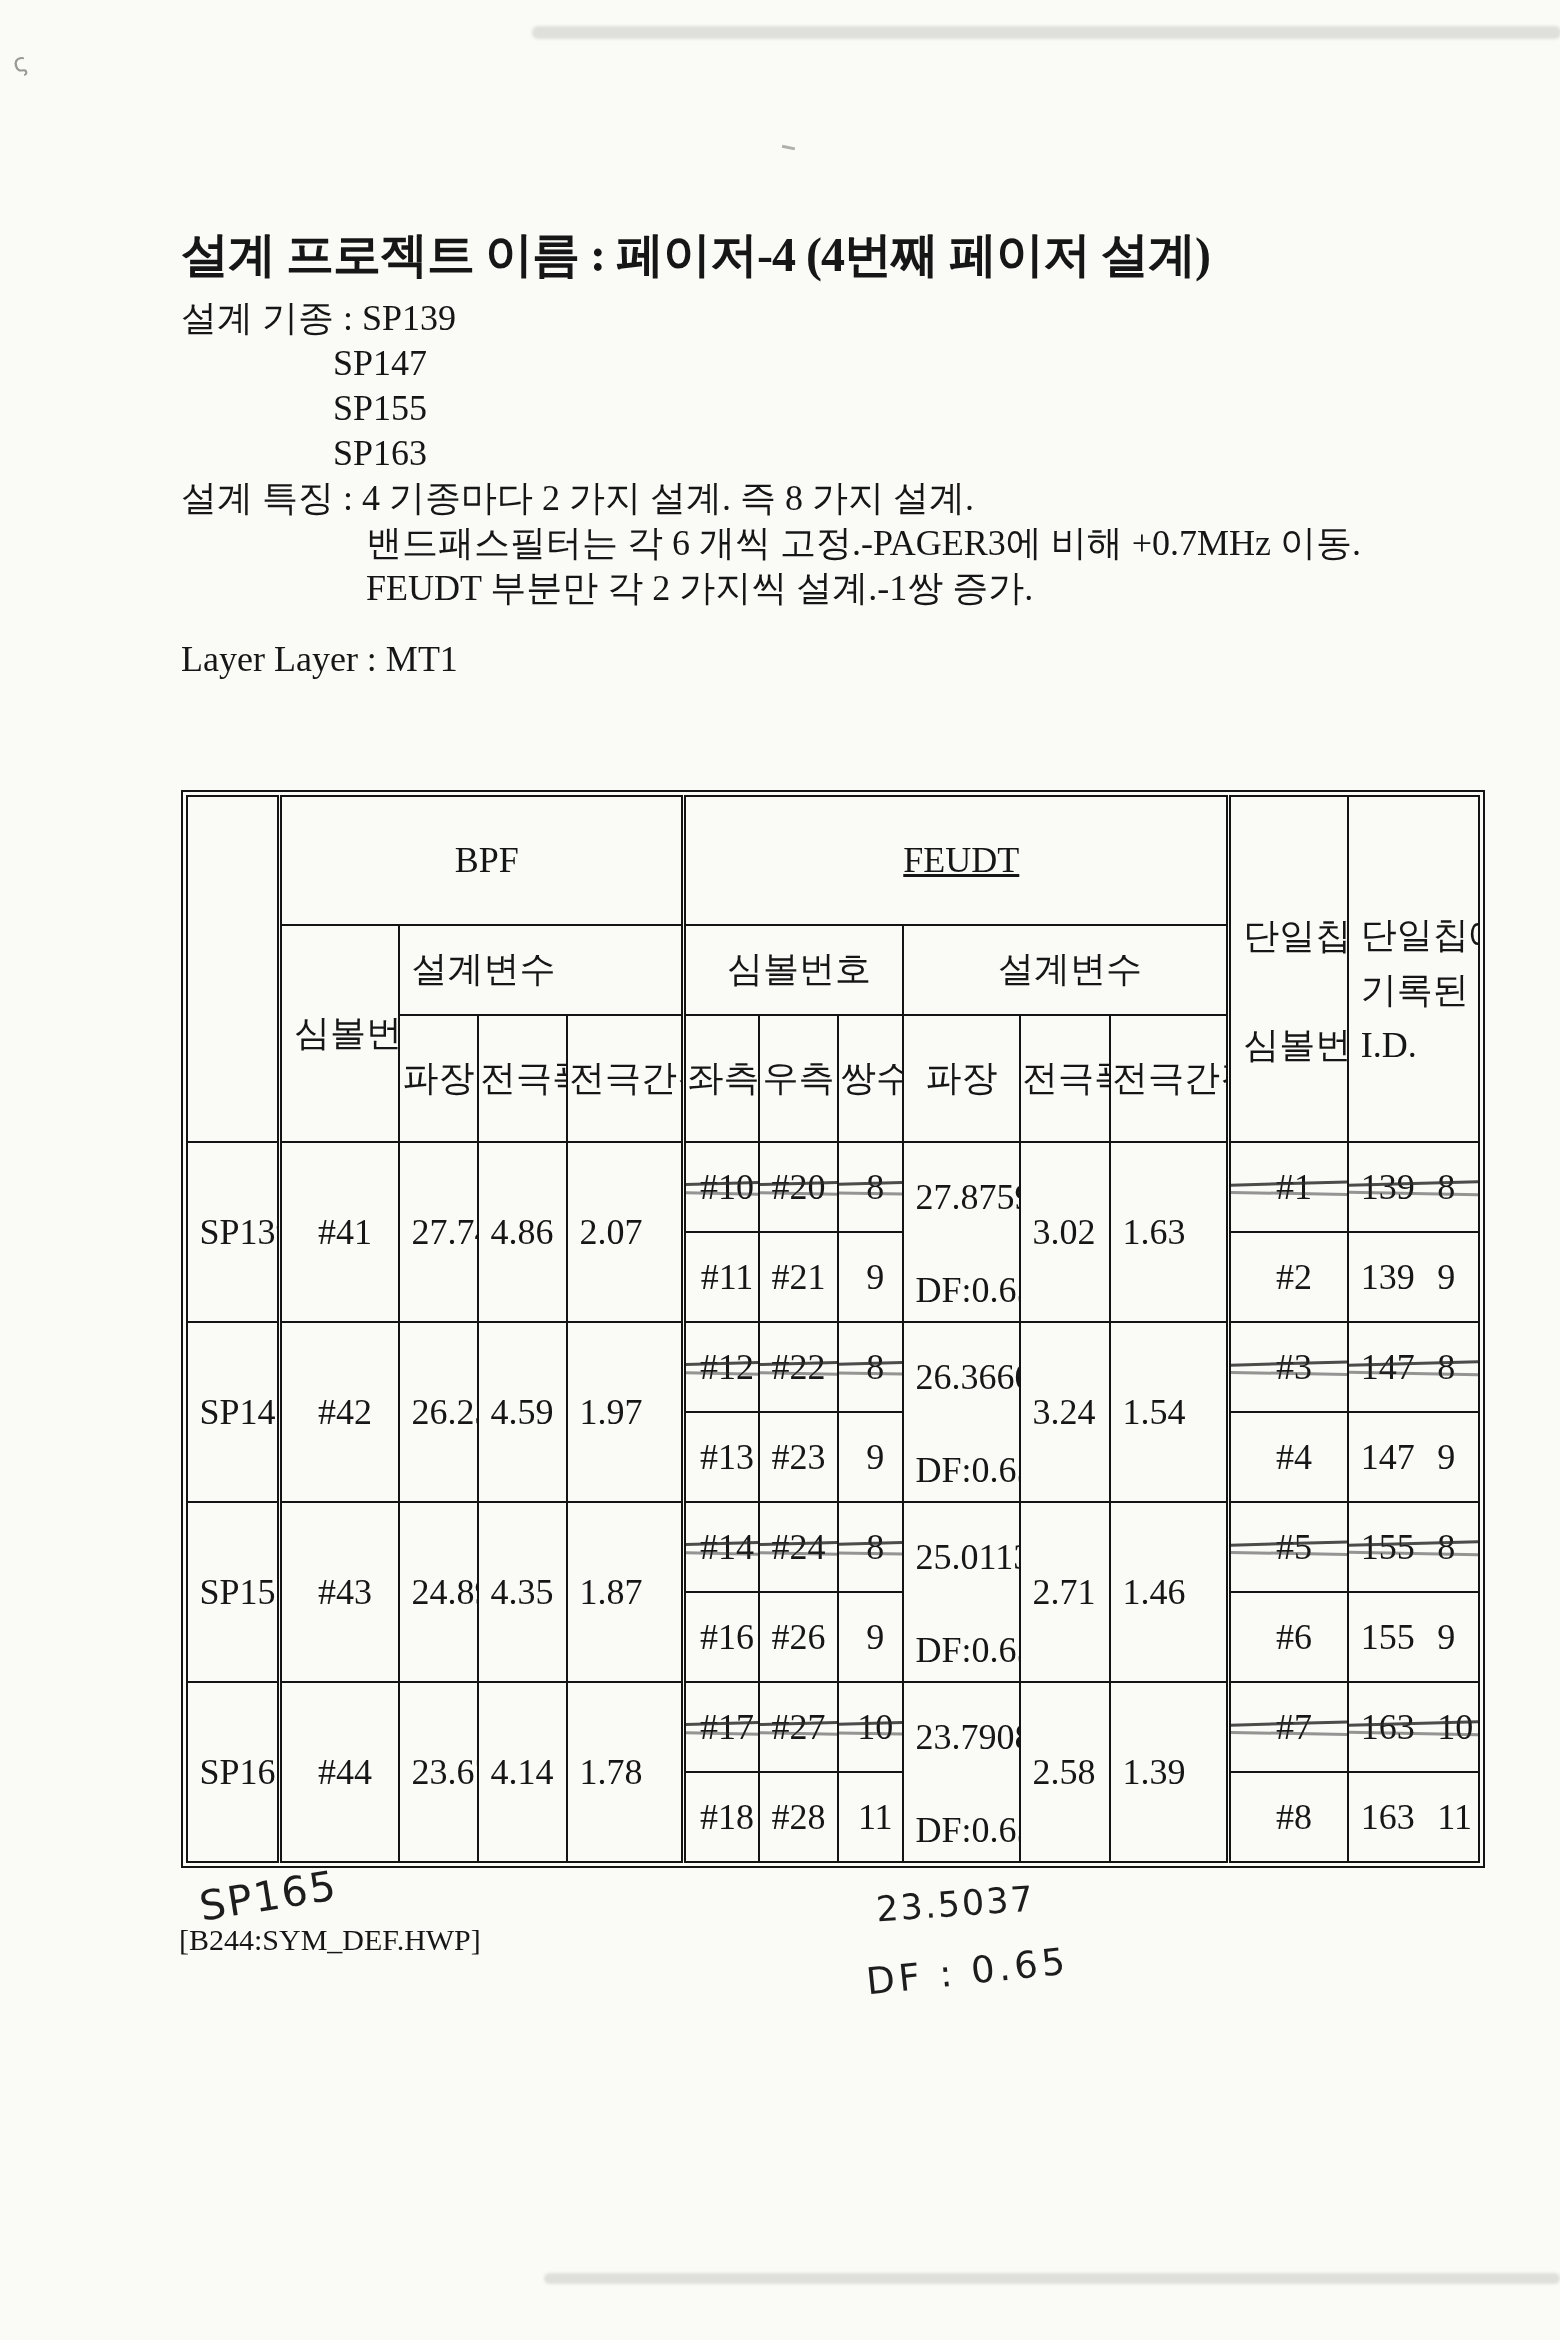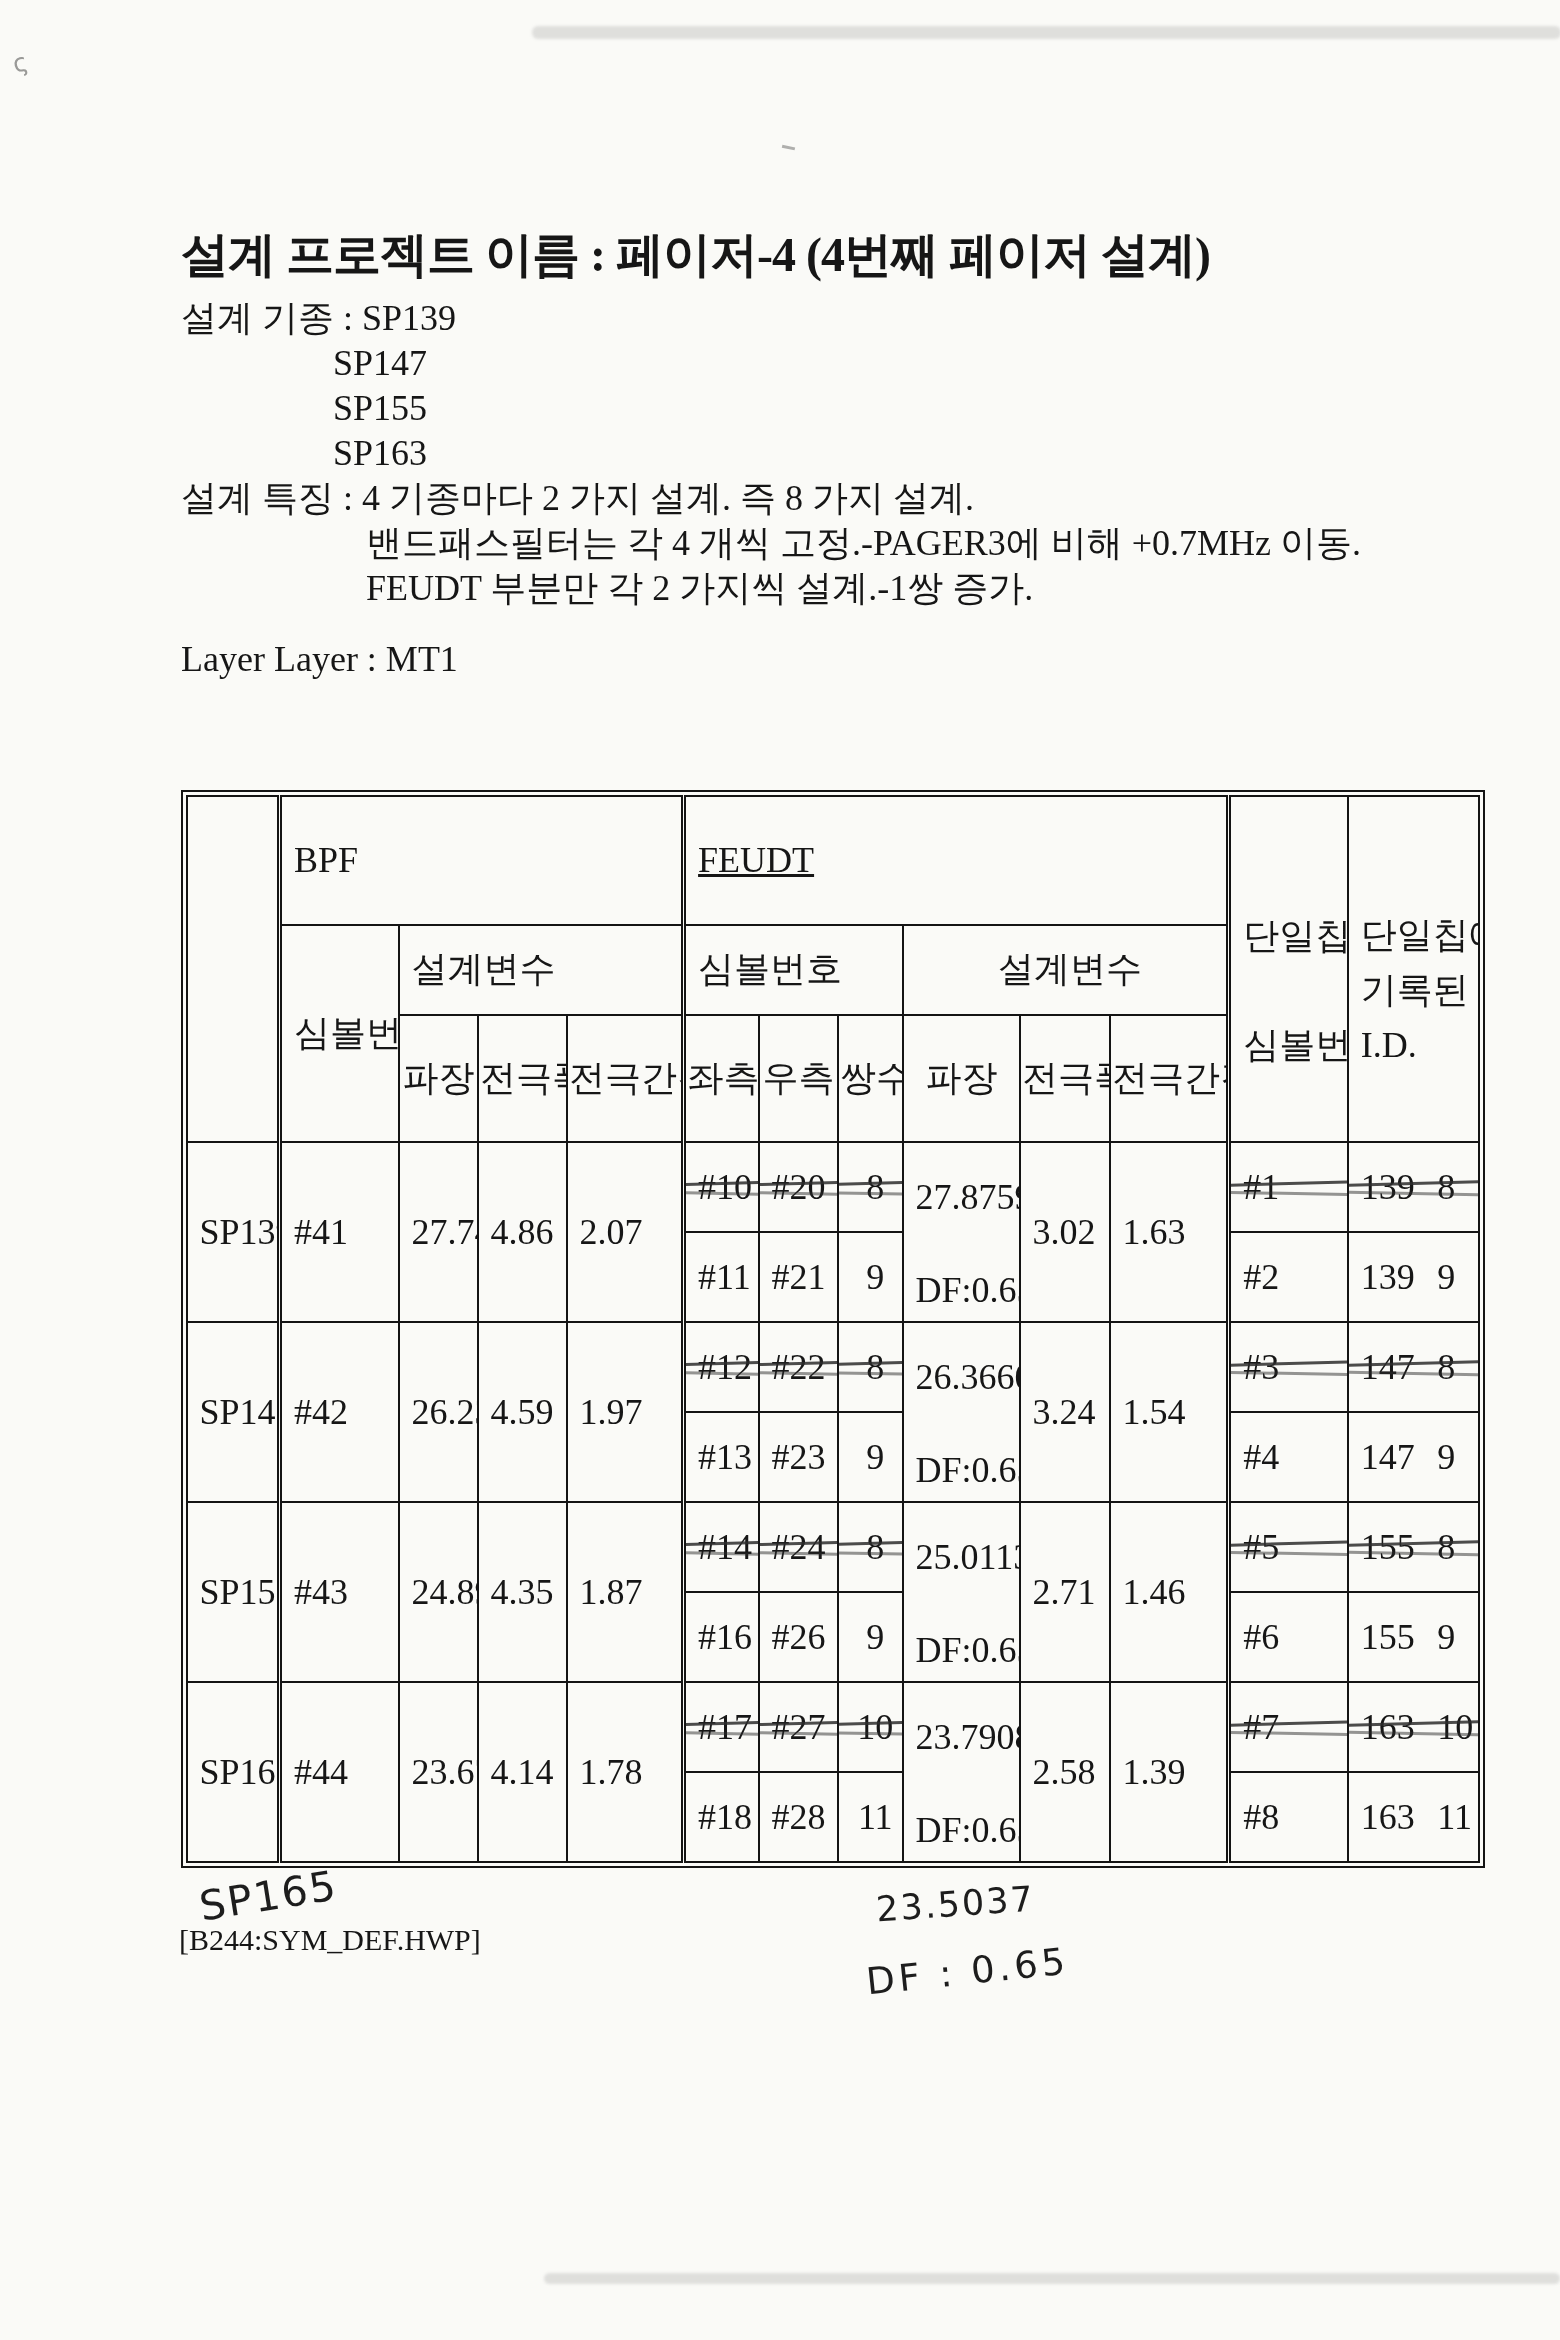--- a/index.html
+++ b/index.html
@@ -24,21 +24,21 @@
   .fileinfo { position:absolute; left:181px; top:636px; font-size:36px; line-height:46px; white-space:nowrap; }
 
   
   .table-wrap { position:absolute; left:181px; top:790px; border:2px solid #141414; padding:2.9px; }
   table.design { border-collapse:collapse; table-layout:fixed; width:1291px; font-size:36px; color:#161616; }
   table.design td {
     border:2px solid #141414; padding:0 2px 0 11.7px;
     vertical-align:middle; overflow:hidden; position:relative;
     white-space:nowrap;
   }
-  .dl { border-left-style:double !important; border-left-width:5.9px !important; }
+  .dl { border-left-style:double !important; border-left-width:5.9px !important;text-align:center; }
   tr.h1 { height:129px; } tr.h2 { height:90px; } tr.h3 { height:127px; }
   tr.dr { height:90px; }
 
   td.corner { padding:0; }
   td.bpf-head { padding-left:76px; vertical-align:middle; }
   td.feudt-head { padding-left:168px;text-decoration:underline; }
   td.dv-center { text-align:center; padding-left:0; }
   tr.h3 td { text-align:center; padding:0 1px; }
   td.sym-head { padding-left:9.8px; }
   td.fsym-head { padding-left:41px; }
@@ -84,21 +84,21 @@
   <div class="title-dot"></div>
 
   <div class="doc-title">설계 프로젝트 이름 : 페이저-4 (4번째 페이저 설계)</div>
 
   <div class="specs">
     <div>설계 기종 : SP139</div>
     <div class="ind-1">SP147</div>
     <div class="ind-1">SP155</div>
     <div class="ind-1">SP163</div>
     <div>설계 특징 : 4 기종마다 2 가지 설계. 즉 8 가지 설계.</div>
-    <div class="ind-2">밴드패스필터는 각 4 개씩 고정.-PAGER3에 비해 +0.7MHz 이동.</div>
+    <div class="ind-2">밴드패스필터는 각 6 개씩 고정.-PAGER3에 비해 +0.7MHz 이동.</div>
     <div class="ind-2">FEUDT 부분만 각 2 가지씩 설계.-1쌍 증가.</div>
   </div>
 
   <div class="fileinfo">
     <div>Layer Layer : MT1</div>
   </div>
 
   <div class="table-wrap">
     <table class="design">
       <colgroup>

